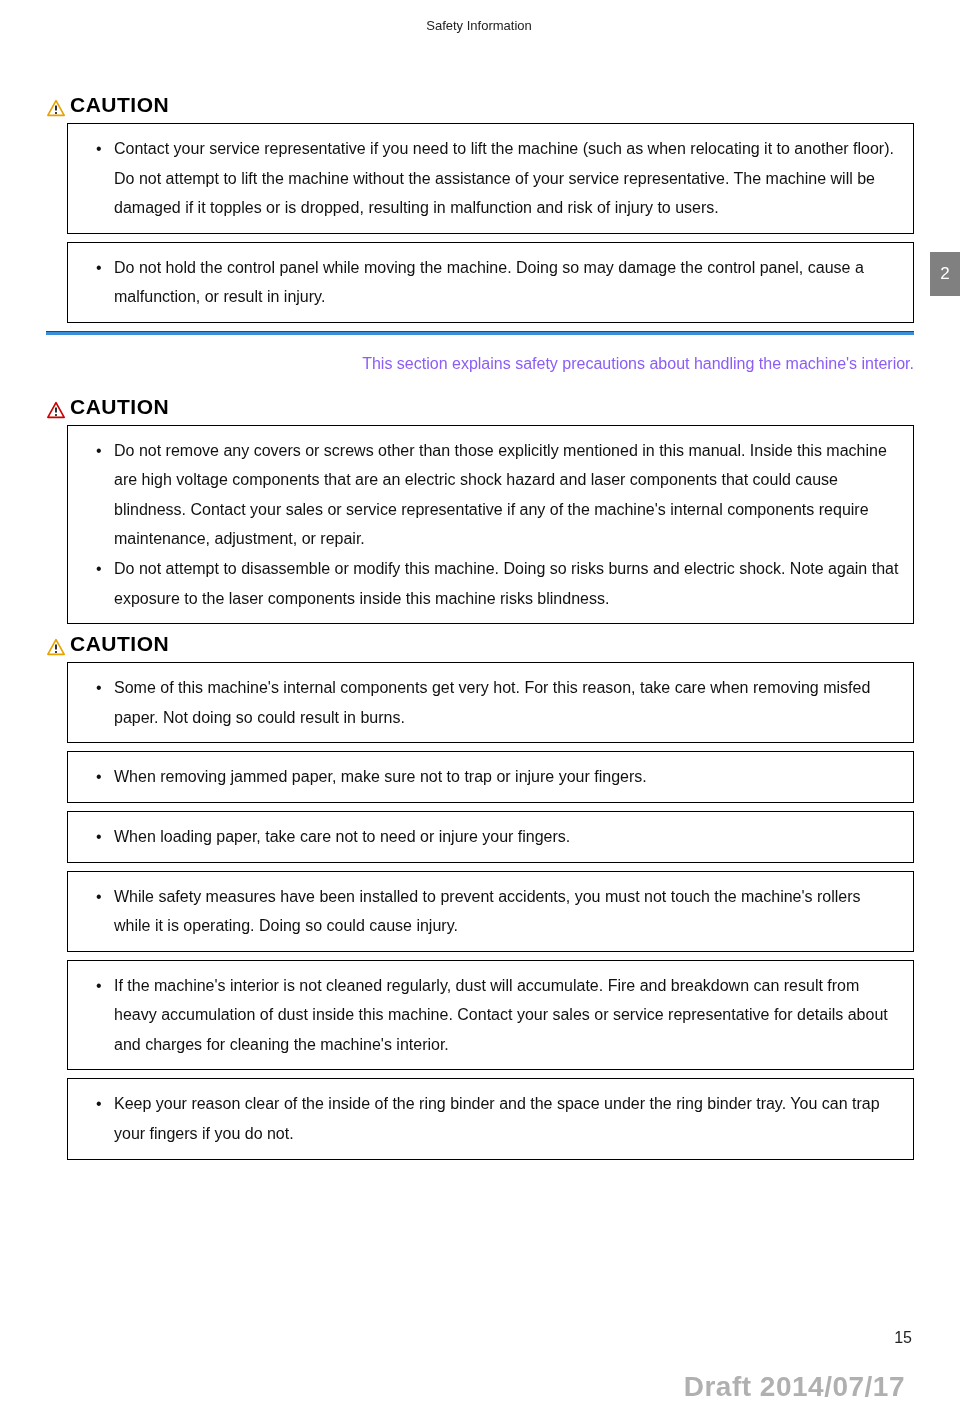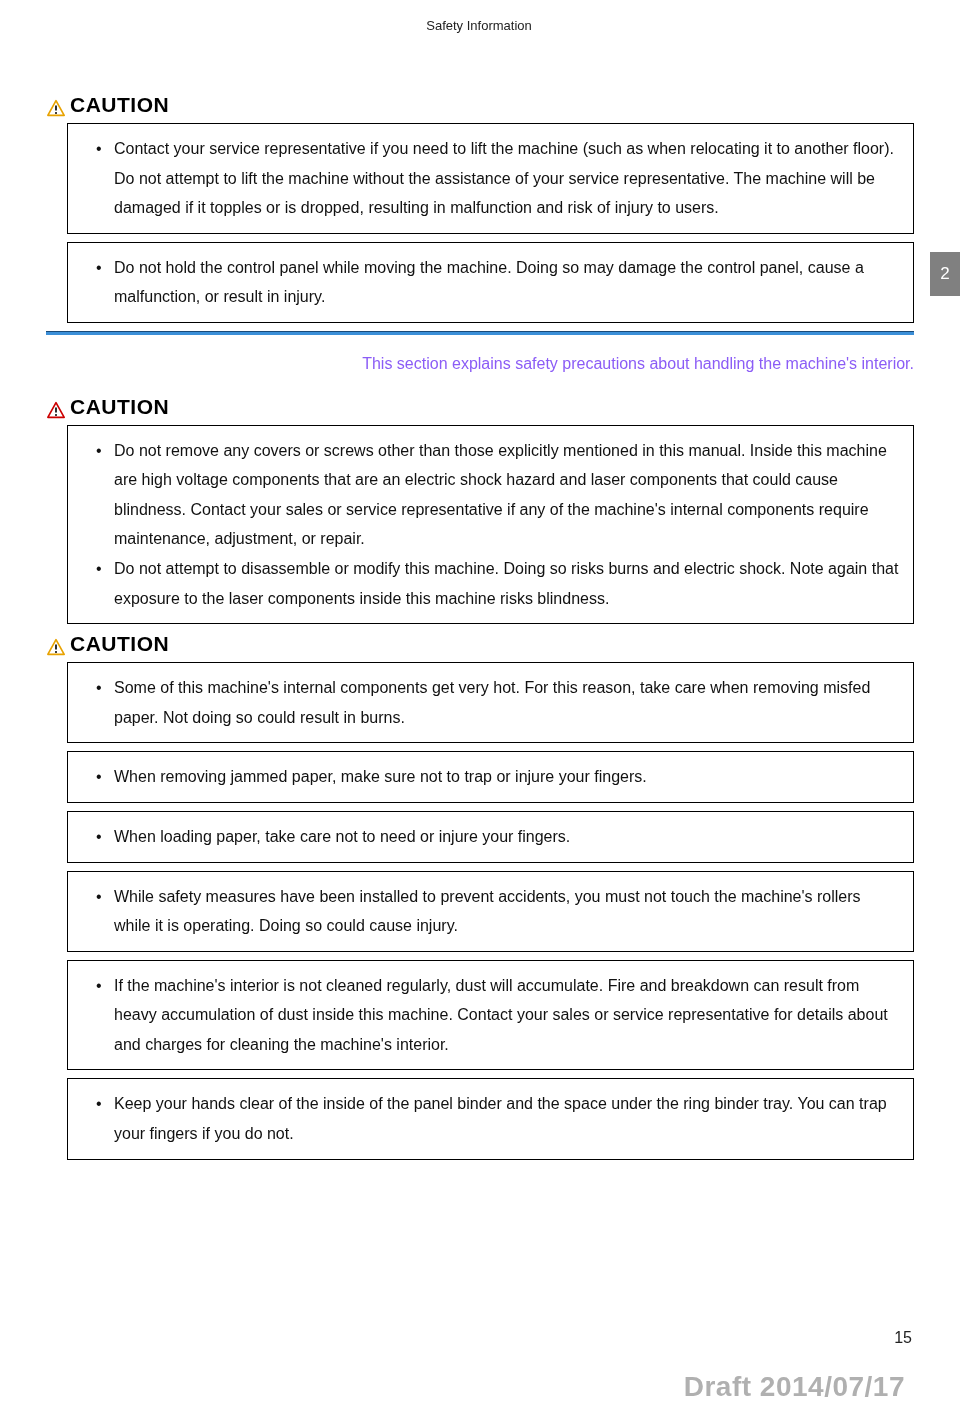--- a/index.html
+++ b/index.html
@@ -200,21 +200,21 @@
         <li>While safety measures have been installed to prevent accidents, you must not touch the machine's rollers while it is operating. Doing so could cause injury.</li>
       </ul>
   </div>
   <div class="notice-box">
     <ul>
         <li>If the machine's interior is not cleaned regularly, dust will accumulate. Fire and breakdown can result from heavy accumulation of dust inside this machine. Contact your sales or service representative for details about and charges for cleaning the machine's interior.</li>
       </ul>
   </div>
   <div class="notice-box">
     <ul>
-        <li>Keep your hands clear of the inside of the panel binder and the space under the ring binder tray. You can trap your fingers if you do not.</li>
+        <li>Keep your reason clear of the inside of the ring binder and the space under the ring binder tray. You can trap your fingers if you do not.</li>
       </ul>
   </div>
 
 </div>
 
 <div class="side-tab">2</div>
 <div class="page-number">15</div>
 <div class="draft-stamp">Draft 2014/07/17</div>
 
 </body></html>

